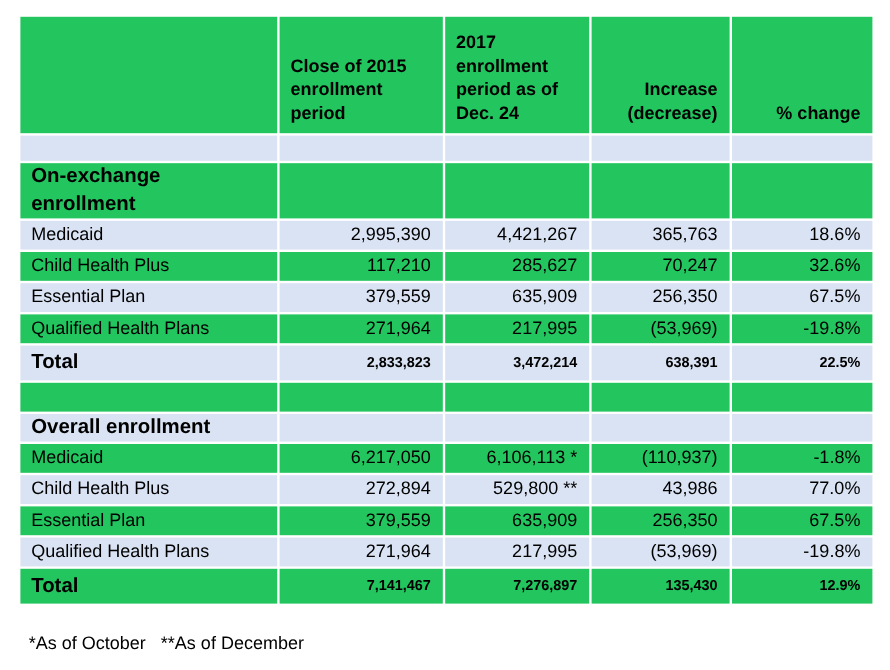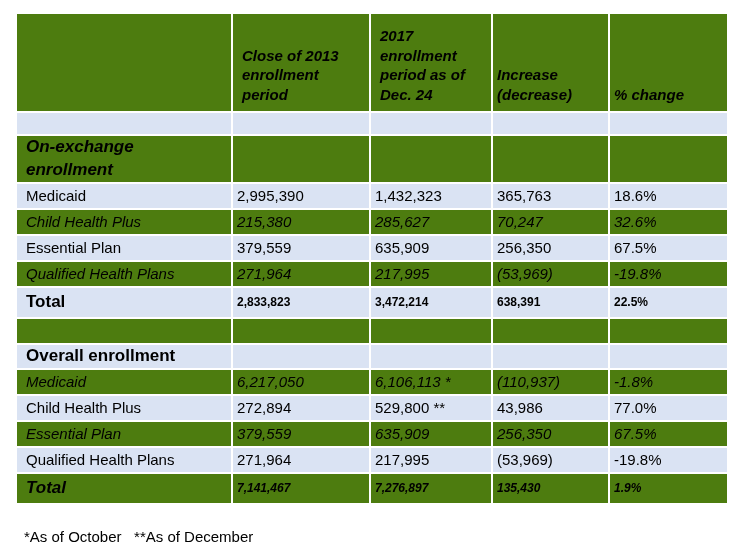--- a/index.html
+++ b/index.html
@@ -13,24 +13,24 @@
 
   table.enroll {
     position: absolute; left: 15px; top: 12px;
     border-collapse: separate; border-spacing: 2px;
     table-layout: fixed;
   }
   td {
     font-size: 15px; line-height: 1.2; vertical-align: middle;
     overflow: hidden; padding: 0;
   }
-  td.med { background: #4d7c0f; font-style: italic; }
+  td.med { background: #22c55e; }
   td.lt  { background: #dae3f3; }
   td.lbl { text-align: left;  padding-left: 9px;  padding-right: 4px; }
-  td.num { padding-right: 10px; padding-left: 4px; }
+  td.num { text-align: right; padding-right: 10px; padding-left: 4px; }
 
   tr.hdr { height: 97px; }
   tr.hdr td {
     vertical-align: bottom; font-weight: bold;
     padding-bottom: 7px; line-height: 1.3;
   }
   tr.blank  { height: 21px; }
   tr.sect-a { height: 40px; }
   tr.sect-b { height: 18px; margin-left: 34px; }
   .section-label {
@@ -58,21 +58,21 @@
       <col style="width:214px">
         <col style="width:136px">
         <col style="width:120px">
         <col style="width:115px">
         <col style="width:117px">
     </colgroup>
 
     <tbody>
         <tr class="hdr">
       <td class="med lbl"></td>
-      <td class="med lbl">Close of 2013 enrollment period</td>
+      <td class="med lbl">Close of 2015 enrollment period</td>
       <td class="med lbl">2017 enrollment period as of Dec. 24</td>
       <td class="med num">Increase (decrease)</td>
       <td class="med num">% change</td>
     </tr>
 
     <tr class="blank">
       <td class="lt"></td>
           <td class="lt"></td>
           <td class="lt"></td>
           <td class="lt"></td>
@@ -85,27 +85,27 @@
       </td>
       <td class="med"></td>
           <td class="med"></td>
           <td class="med"></td>
           <td class="med"></td>
     </tr>
 
     <tr class="data">
       <td class="lt lbl">Medicaid</td>
       <td class="lt num">2,995,390</td>
-      <td class="lt num">1,432,323</td>
+      <td class="lt num">4,421,267</td>
       <td class="lt num">365,763</td>
       <td class="lt num">18.6%</td>
     </tr>
     <tr class="data">
       <td class="med lbl">Child Health Plus</td>
-      <td class="med num">215,380</td>
+      <td class="med num">117,210</td>
       <td class="med num">285,627</td>
       <td class="med num">70,247</td>
       <td class="med num">32.6%</td>
     </tr>
     <tr class="data">
       <td class="lt lbl">Essential Plan</td>
       <td class="lt num">379,559</td>
       <td class="lt num">635,909</td>
       <td class="lt num">256,350</td>
       <td class="lt num">67.5%</td>
@@ -171,20 +171,20 @@
       <td class="lt num">217,995</td>
       <td class="lt num">(53,969)</td>
       <td class="lt num">-19.8%</td>
     </tr>
 
     <tr class="total">
       <td class="med lbl">Total</td>
       <td class="med num">7,141,467</td>
       <td class="med num">7,276,897</td>
       <td class="med num">135,430</td>
-      <td class="med num">1.9%</td>
+      <td class="med num">12.9%</td>
     </tr>
   </tbody>
     </table>
 
   <div class="footnote">*As of October   **As of December</div>
 
 </div>
 
 </body></html>

